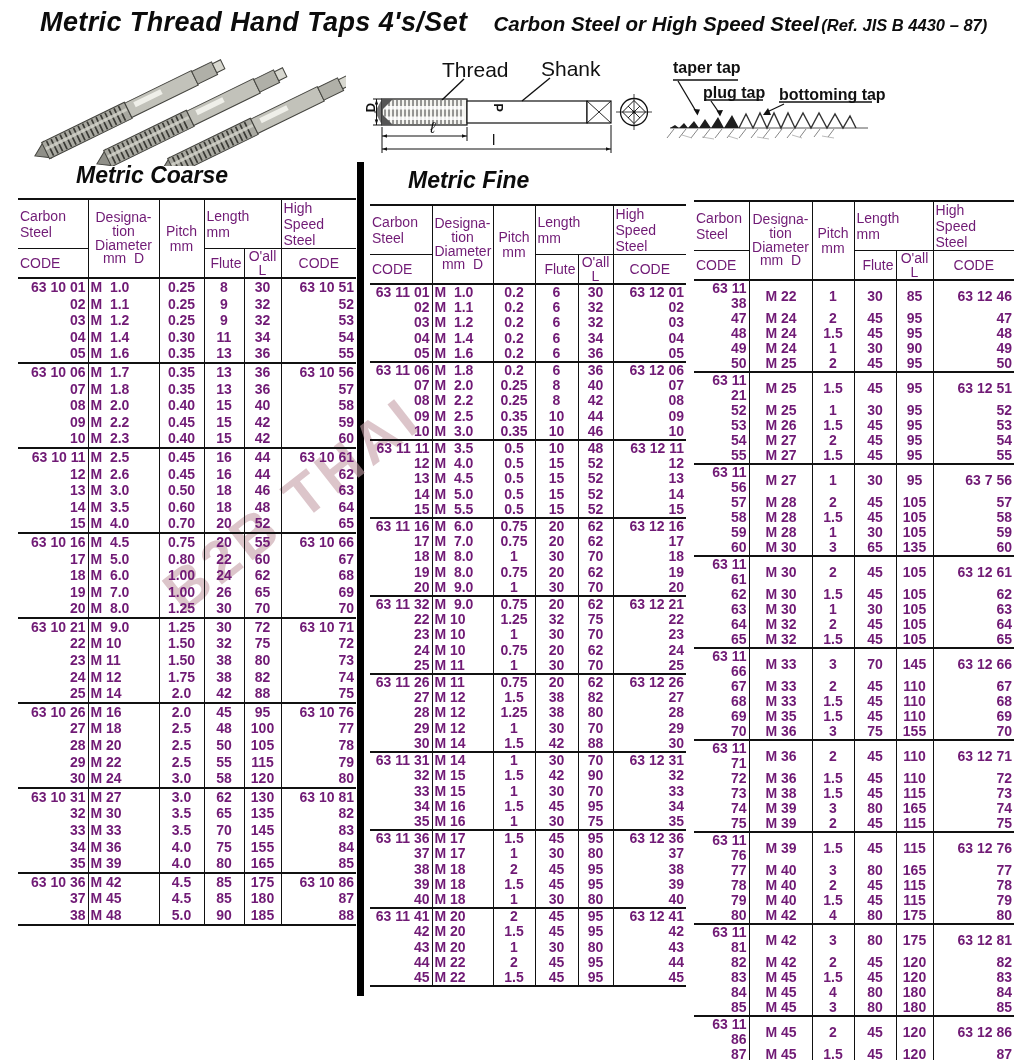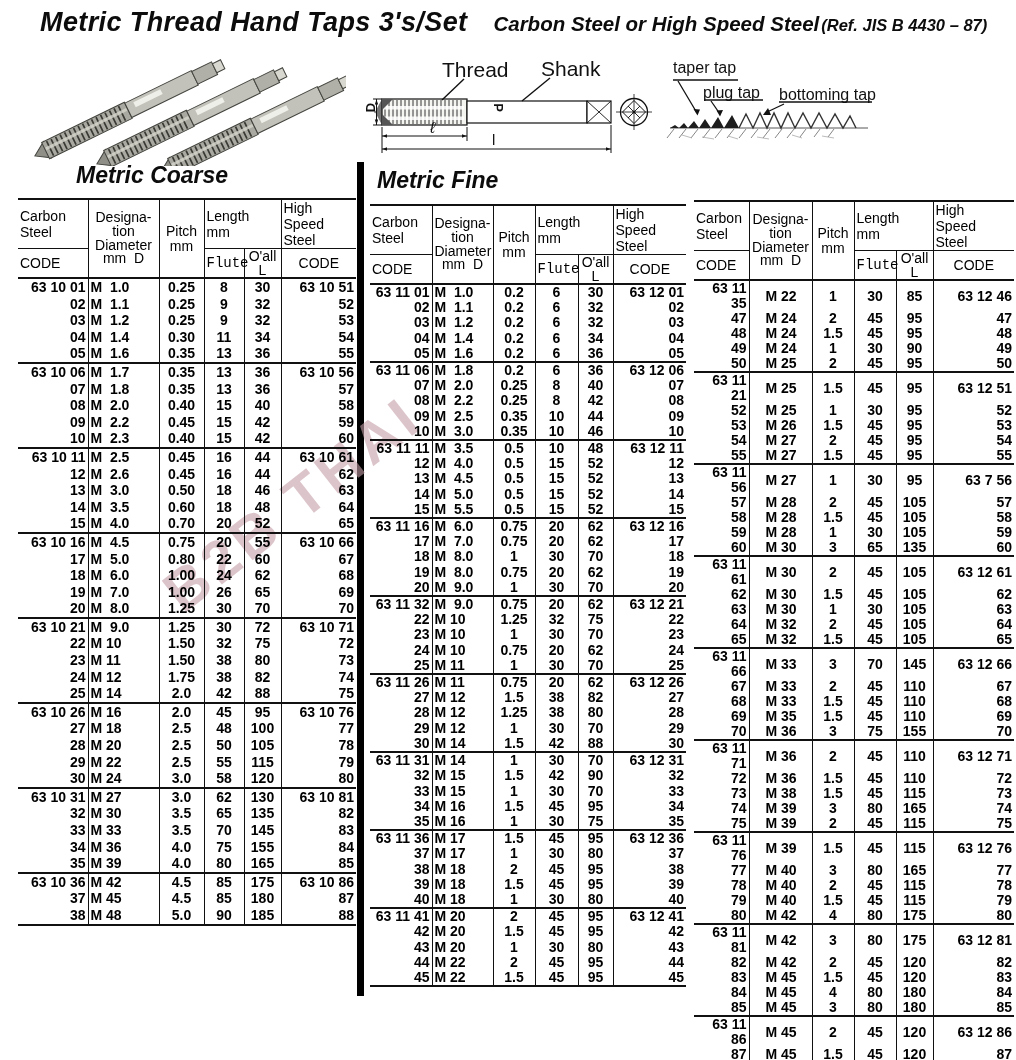--- a/index.html
+++ b/index.html
@@ -8,26 +8,26 @@
 
   
   #titlebar{position:absolute;left:40px;top:8px;display:flex;align-items:baseline;white-space:nowrap;color:#0c0c0c;}
   .title-main{font:italic 700 27px/1.1 "Liberation Sans",sans-serif;letter-spacing:.4px;}
   .title-sub{font:italic 700 20.5px/1.1 "Liberation Sans",sans-serif;margin-left:26px;}
   .title-ref{font:italic 700 16.5px/1.1 "Liberation Sans",sans-serif;margin-left:2px;}
 
   
   .section-heading{position:absolute;font:italic 700 23px/1 "Liberation Sans",sans-serif;color:#0c0c0c;}
   #coarse-heading{left:76px;top:164px;}
-  #fine-heading{left:377px;top:169px;}
+  #fine-heading{left:408px;top:169px;}
 
   #section-divider{position:absolute;left:357px;top:162px;width:7px;height:834px;background:#000;}
 
   
-  .diag-label{position:absolute;color:#111;font-weight:400;}
+  .diag-label{position:absolute;color:#111;font-weight:700;}
   #thread-label{left:442px;top:58px;font-size:21px;font-weight:500;}
   #shank-label{left:541px;top:57px;font-size:21px;font-weight:500;}
   #dim-d{left:366px;top:100px;font-size:13px;font-weight:700;transform:rotate(-90deg);}
   #dim-p{left:494px;top:100px;font-size:13px;font-weight:700;transform:rotate(90deg);}
   #dim-flute{left:430px;top:119px;font-size:16px;font-style:italic;font-weight:500;}
   #dim-overall{left:492px;top:131px;font-size:15px;font-weight:500;}
   #taper-label{left:673px;top:59px;font-size:16px;}
   #plug-label{left:703px;top:84px;font-size:16px;}
   #bottoming-label{left:779px;top:86px;font-size:16px;}
 
@@ -40,21 +40,21 @@
   #watermark{position:absolute;left:150px;top:572px;transform:rotate(-38deg);transform-origin:0 0;
              font-size:58px;font-weight:700;letter-spacing:5px;color:rgba(197,158,167,.6);z-index:0;white-space:nowrap;}
 
   
   .tbl-wrap{position:absolute;z-index:1;}
   #table-coarse{left:18px;top:198px;width:338px;}
   #table-fine-1{left:370px;top:204px;width:316px;}
   #table-fine-2{left:694px;top:200px;width:320px;}
 
   table.tap-table{border-collapse:collapse;table-layout:fixed;width:100%;
-                  border-top:2.4px solid #111;border-bottom:2.4px solid #111;color:#000000;}
+                  border-top:2.4px solid #111;border-bottom:2.4px solid #111;color:#701a75;}
   .tap-table th,.tap-table td{padding:0 2px;font-size:14px;}
   .tap-table tbody.grp{border-top:2px solid #111;}
 
   .tap-table td{line-height:16.6px;font-weight:600;}
   .t2 td{line-height:15.2px;}
   .t3 td{line-height:15px;}
 
   
   .tap-table td + td{border-left:1.5px solid #111;}
   .h-desig,.h-pitch,.h-length,.h-hss,.h-flute,.h-oall,.h-code2{border-left:1.5px solid #111;}
@@ -62,38 +62,38 @@
   
   .tap-table th{white-space:pre;font-weight:400;vertical-align:middle;}
   .h-carbon{font-weight:700;font-size:15px;text-align:left;padding:7px 0 5px 10px;
             border-bottom:1.6px solid #111;line-height:16px;}
   .h-desig{font-size:13px;line-height:13.8px;text-align:center;}
   .h-pitch{font-size:13.5px;line-height:14.5px;text-align:center;}
   .h-length{font-size:15px;line-height:16px;text-align:left;border-bottom:1.6px solid #111;padding:7px 0 5px 0;}
   .h-hss{font-weight:700;font-size:15px;text-align:left;padding:7px 0 5px 11px;
          border-bottom:1.6px solid #111;line-height:16px;margin-left:39px;}
   .h-code{font-size:15px;text-align:left;padding:9px 0 9px 9px;}
-  .h-flute{font-size:14px;text-align:right;font-family:Liberation Mono, monospace;}
+  .h-flute{font-size:14px;text-align:right;}
   .h-oall{font-size:13.5px;line-height:14px;text-align:center;}
   .h-code2{font-size:15px;text-align:center;}
 
   
   .c-code{text-align:right;padding-right:9px;font-weight:700;}
   .c-desig{text-align:left;padding-left:11px;white-space:pre;}
   .c-pitch,.c-flute,.c-oall{text-align:center;}
   .c-hss{text-align:right;padding-right:9px;font-weight:700;}
   .t3 .c-desig{padding-left:16px;}
 </style>
 </head>
 <body>
 
 <div id="page">
 
   <div id="titlebar">
-    <span class="title-main">Metric Thread Hand Taps  3's/Set</span>
+    <span class="title-main">Metric Thread Hand Taps  4's/Set</span>
     <span class="title-sub">Carbon Steel or  High Speed Steel</span>
     <span class="title-ref">(Ref. JIS B 4430 – 87)</span>
   </div>
 
   <svg id="taps-photo" class="art" width="320" height="116" viewBox="0 0 320 116">
     <defs>
       <g id="tap">
         <polygon points="0,11 14,2 14,20" fill="#8f8f88" stroke="#44443f" stroke-width="1"></polygon>
         <rect x="12" y="2" width="92" height="18" fill="#a9a9a1" stroke="#44443f" stroke-width="1"></rect>
         <path d="M17 3v16m5-16v16m5-16v16m5-16v16m5-16v16m5-16v16m5-16v16m5-16v16m5-16v16m5-16v16m5-16v16m5-16v16m5-16v16m5-16v16m5-16v16m5-16v16m5-16v16" stroke="#3a3a35" stroke-width="1.7" fill="none"></path>
@@ -980,21 +980,21 @@
           <tr>
             <th class="h-code">CODE</th>
             <th class="h-flute">Flute</th>
             <th class="h-oall">O'all
 L</th>
             <th class="h-code2">CODE</th>
           </tr>
         </thead>
         <tbody class="grp">
           <tr>
-            <td class="c-code">63 11 35</td>
+            <td class="c-code">63 11 38</td>
             <td class="c-desig">M 22</td>
             <td class="c-pitch">1</td>
             <td class="c-flute">30</td>
             <td class="c-oall">85</td>
             <td class="c-hss">63 12 46</td>
           </tr>
           <tr>
             <td class="c-code">47</td>
             <td class="c-desig">M 24</td>
             <td class="c-pitch">2</td>

